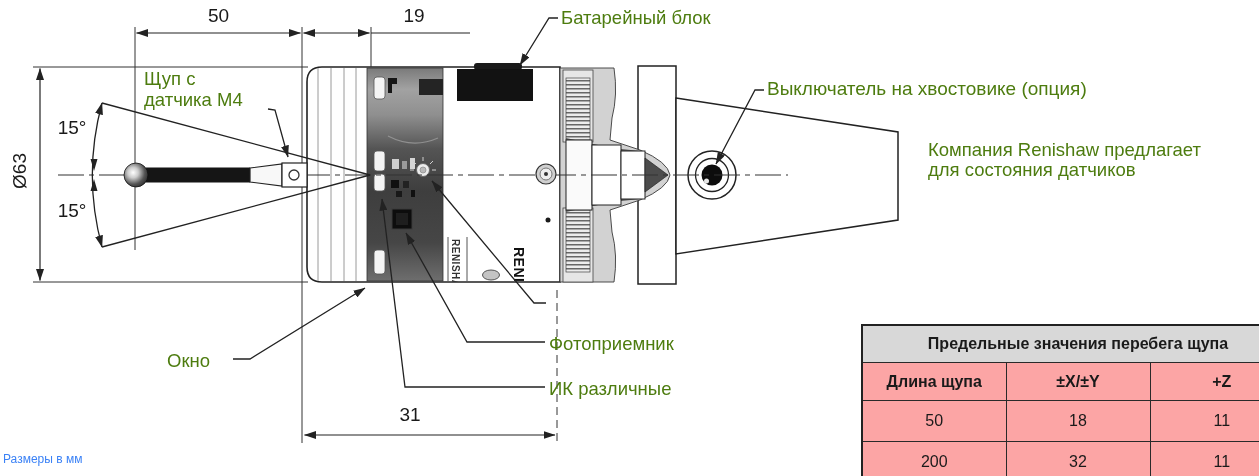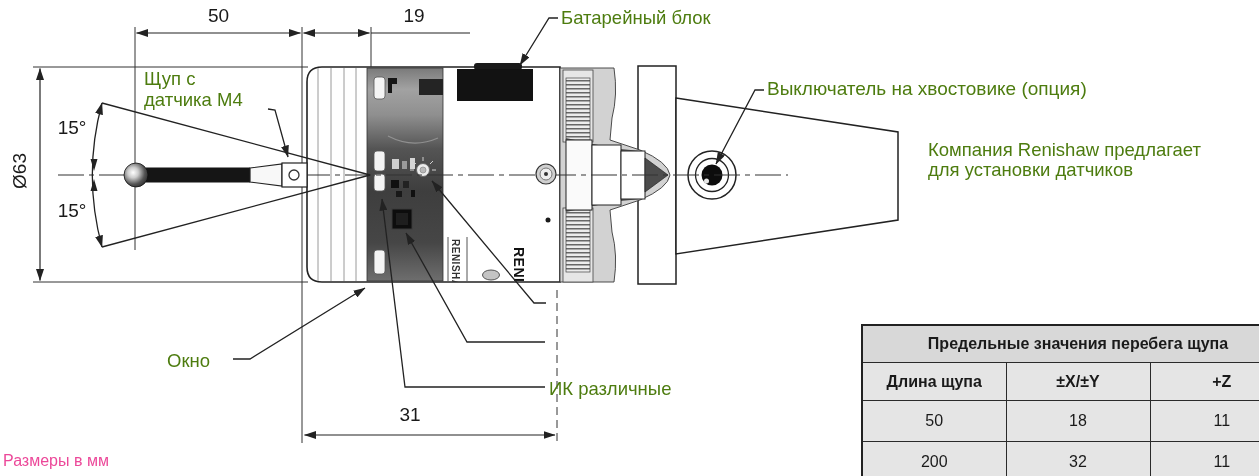--- a/index.html
+++ b/index.html
@@ -3,26 +3,26 @@
 <meta charset="utf-8">
 <style>
   html,body{margin:0;padding:0;background:#fff;}
   .stage{position:relative;width:1259px;height:476px;background:#ffffff;overflow:hidden;
          font-family:"Liberation Sans", sans-serif;color:#1a1a1a;}
   .stage svg{position:absolute;left:0;top:0;}
   .lbl{position:absolute;font-size:18.5px;line-height:21px;white-space:nowrap;color:#4d7c0f;}
   .dim{position:absolute;font-size:19px;text-align:center;color:#1a1a1a;}
   .rot{transform:rotate(-90deg);transform-origin:center;}
   .note{line-height:20px;}
-  .foot{position:absolute;font-size:16px;color:#ec4899;}
+  .foot{position:absolute;font-size:12px;color:#3b82f6;}
   
   .ot-table{position:absolute;left:861px;top:324px;width:434px;border-collapse:collapse;
             table-layout:fixed;font-family:"Liberation Sans", sans-serif;}
   .ot-table td,.ot-table th{border:1.5px solid #2a2a2a;text-align:center;vertical-align:middle;
-            font-size:16px;padding:0;background:#e5e5e5;}
+            font-size:16px;padding:0;background:#fca5a5;}
   .ot-table{border:2px solid #222;}
   .ot-title{height:36px;font-weight:bold;background:#d8d8d8 !important;font-size:16px;}
   .ot-head{height:38px;font-weight:bold;}
   .ot-row td{height:40px;font-weight:normal;}
   .c1{width:170px;} .c2{width:114px;} .c3{width:114px;}
 </style>
 </head>
 <body>
 
 <div class="stage">
@@ -206,23 +206,24 @@
   <div class="lbl" style="left:144px;top:68px;">
     <span style="display:block;">Щуп с</span>
     <span style="display:block;">датчика M4</span>
   </div>
 
   <div class="lbl" style="left:561px;top:7px;">Батарейный блок</div>
   <div class="lbl" style="left:767px;top:78px;font-size:19px;">Выключатель на хвостовике (опция)</div>
 
   <div class="lbl note" style="left:913px;top:140px;margin-left:15px;">
     <span style="display:block;">Компания Renishaw предлагает</span>
-    <span style="display:block;">для установки датчиков</span>
+    <span style="display:block;">для состояния датчиков</span>
   </div>
 
+  <div class="lbl" style="left:549px;top:333px;">Фотоприемник</div>
   <div class="lbl" style="left:549px;top:378px;">ИК различные</div>
   <div class="lbl" style="left:167px;top:350px;">Окно</div>
 
   <div class="foot" style="left:3px;top:452px;">Размеры в мм</div>
 
   <table class="ot-table">
     <tbody>
       <tr>
         <td class="ot-title" colspan="3" style="background: rgb(216, 216, 216);">Предельные значения перебега щупа</td>
       </tr>

